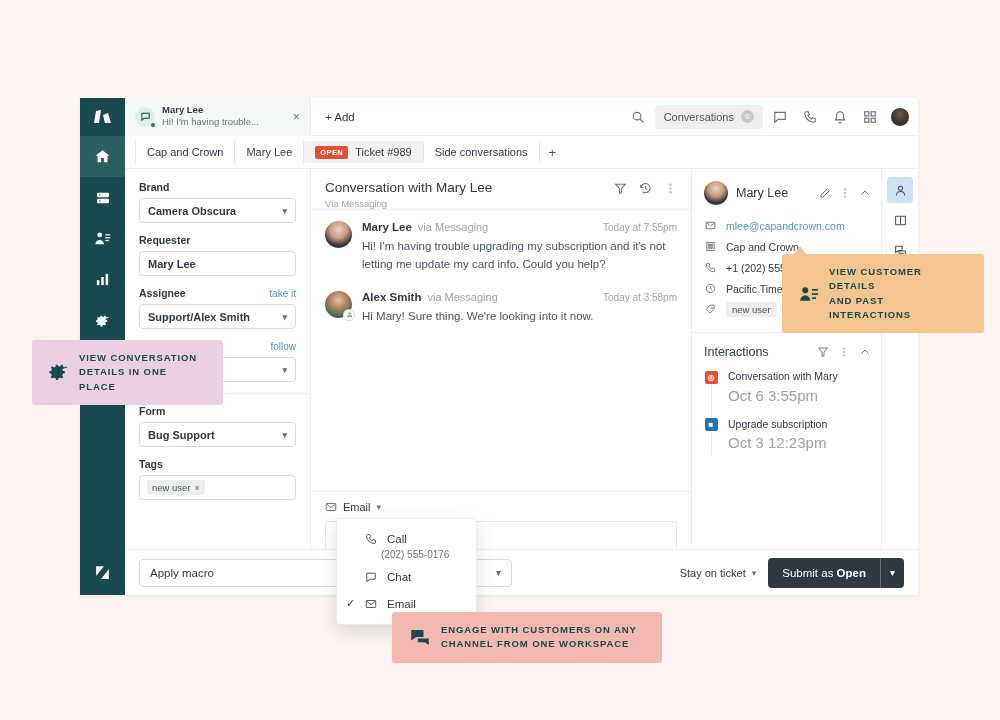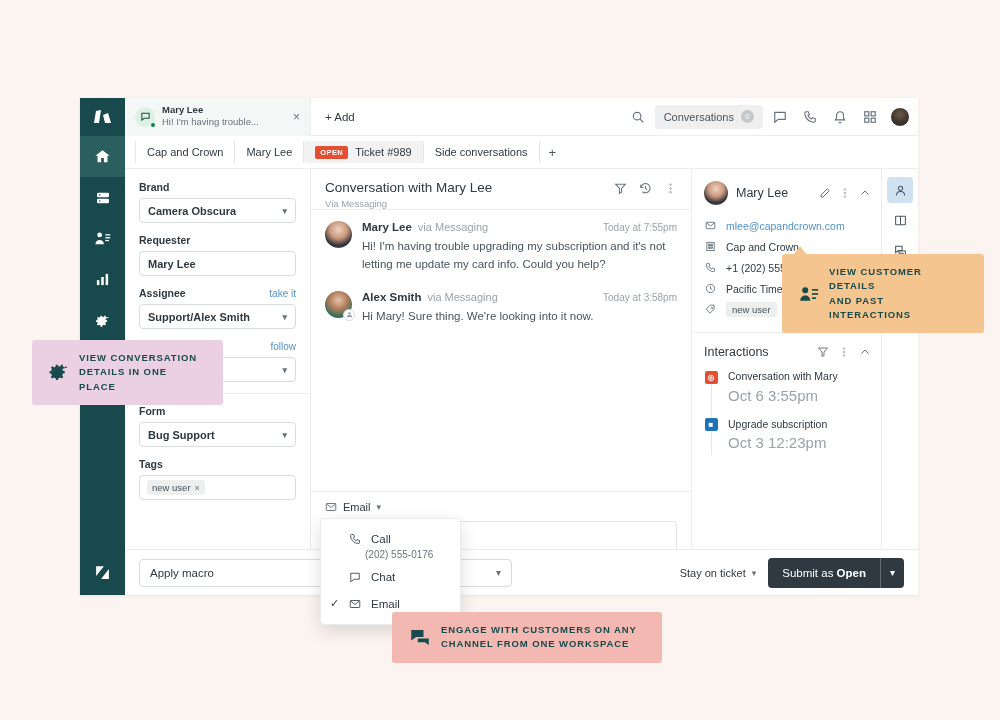--- a/index.html
+++ b/index.html
@@ -166,21 +166,21 @@
     margin-top: 8px; height: 74px; border: 1px solid #E3E5E6; border-radius: 3px;
     position: relative; background: #fff;
   }
   .send-btn {
     position: absolute; right: 11px; bottom: 7px;
     font-size: 11px; color: #5293C7; cursor: pointer;
   }
 
   
   .chan-menu {
-    position: absolute; left: 9px; top: 26px; width: 141px;
+    position: absolute; left: 25px; top: 26px; width: 141px;
     background: #fff; border: 1px solid #E9EBEC; border-radius: 4px;
     box-shadow: 0 6px 18px rgba(0,0,0,.13); padding: 7px 0; z-index: 30;
   }
   .chan-item { display:flex; align-items:center; gap:8px; padding: 7px 10px 7px 9px; cursor:pointer; }
   .chan-item .check { width: 11px; font-size: 11px; color:#2F3941; flex:none; }
   .chan-item .ci { width: 14px; display:flex; align-items:center; flex:none;}
   .chan-item .lbl { font-size: 11.5px; color: #2F3941; }
   .chan-sub { font-size: 10px; color: #68737D; margin: -3px 0 4px 44px; }
 
   

